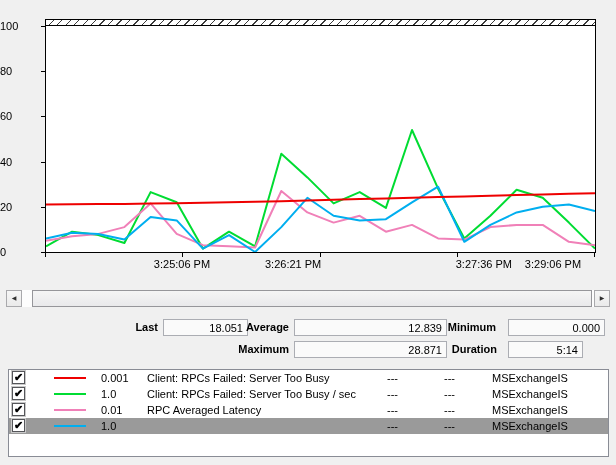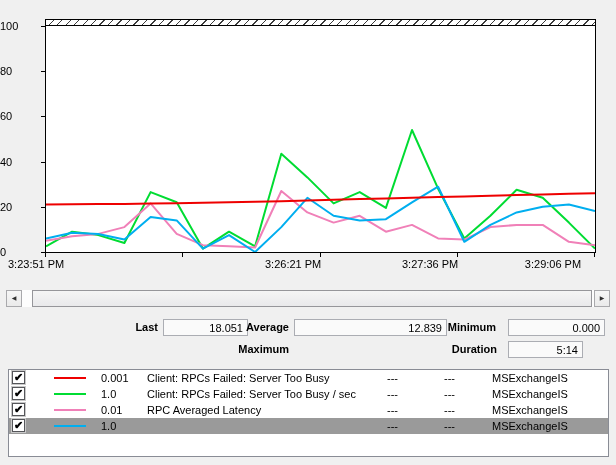--- a/index.html
+++ b/index.html
@@ -14,21 +14,21 @@
     border-left:1px solid #000;border-right:1px solid #000;border-bottom:1px solid #000;}
   .plot-area svg{position:absolute;left:0;top:0;}
   .ylab{position:absolute;left:0;width:40px;font-size:11px;}
   .yl0{top:20px}.yl1{top:65px}.yl2{top:110px}.yl3{top:156px}.yl4{top:201px}.yl5{top:246px}
   .ytick{position:absolute;left:41px;width:4px;height:1px;background:#000;}
   .yt0{top:26px}.yt1{top:71px}.yt2{top:116px}.yt3{top:162px}.yt4{top:207px}.yt5{top:252px}
   .xtick{position:absolute;top:253px;width:1px;height:4px;background:#000;}
   .xt0{left:45px}.xt1{left:182px}.xt2{left:320px}.xt3{left:457px}.xt4{left:594px}
   .xlab{position:absolute;top:258px;width:110px;font-size:11px;}
   .xl0{left:8px;text-align:left}.xl1{left:127px;text-align:center}.xl2{left:265px;}
-  .xl3{left:402px;text-align:left}.xl4{left:498px;text-align:center}
+  .xl3{left:402px;text-align:right}.xl4{left:498px;text-align:center}
 
   
   .hscroll{position:absolute;left:6px;top:290px;width:604px;height:17px;background:#FDFDFD;}
   .sb-btn{position:absolute;top:0;width:16px;height:17px;box-sizing:border-box;
     background:linear-gradient(180deg,#F6F6F6,#EAEAEA);border:1px solid #A9A9AC;
     text-align:center;line-height:15px;font-size:6px;color:#2f2f2f;}
   .sb-left{left:0}.sb-right{right:0}
   .sb-thumb{position:absolute;left:26px;top:0;width:560px;height:17px;box-sizing:border-box;
     background:linear-gradient(180deg,#F5F5F5,#E9E9EB);border:1px solid #96969A;}
 
@@ -102,21 +102,21 @@
   <div class="ytick yt2"></div>
   <div class="ytick yt3"></div>
   <div class="ytick yt4"></div>
   <div class="ytick yt5"></div>
 
   <div class="xtick xt0"></div>
   <div class="xtick xt1"></div>
   <div class="xtick xt2"></div>
   <div class="xtick xt3"></div>
   <div class="xtick xt4"></div>
-  <div class="xlab xl0">3:23:51 PM</div>
+  <div class="xlab xl1">3:25:06 PM</div>
   <div class="xlab xl2">3:26:21 PM</div>
   <div class="xlab xl3">3:27:36 PM</div>
   <div class="xlab xl4">3:29:06 PM</div>
 
   <div class="hscroll">
     <div class="sb-btn sb-left">
       <span>◀</span>
     </div>
     <div class="sb-thumb"></div>
     <div class="sb-btn sb-right">
@@ -124,20 +124,21 @@
     </div>
   </div>
 
   <div class="stat-label lb-last">Last</div>
   <div class="stat-box bx-last">18.051</div>
   <div class="stat-label lb-avg">Average</div>
   <div class="stat-box bx-avg">12.839</div>
   <div class="stat-label lb-min">Minimum</div>
   <div class="stat-box bx-min">0.000</div>
   <div class="stat-label lb-max">Maximum</div>
+  <div class="stat-box bx-max">28.871</div>
   <div class="stat-label lb-dur">Duration</div>
   <div class="stat-box bx-dur">5:14</div>
 
   <div class="ctable">
     <div>
         <div class="trow">
           <span class="cb">✔</span>
           <span class="swatch" style="background: rgb(238, 0, 0);"></span>
           <span class="cell c-scale">0.001</span>
           <span class="cell c-counter">Client: RPCs Failed: Server Too Busy</span>

